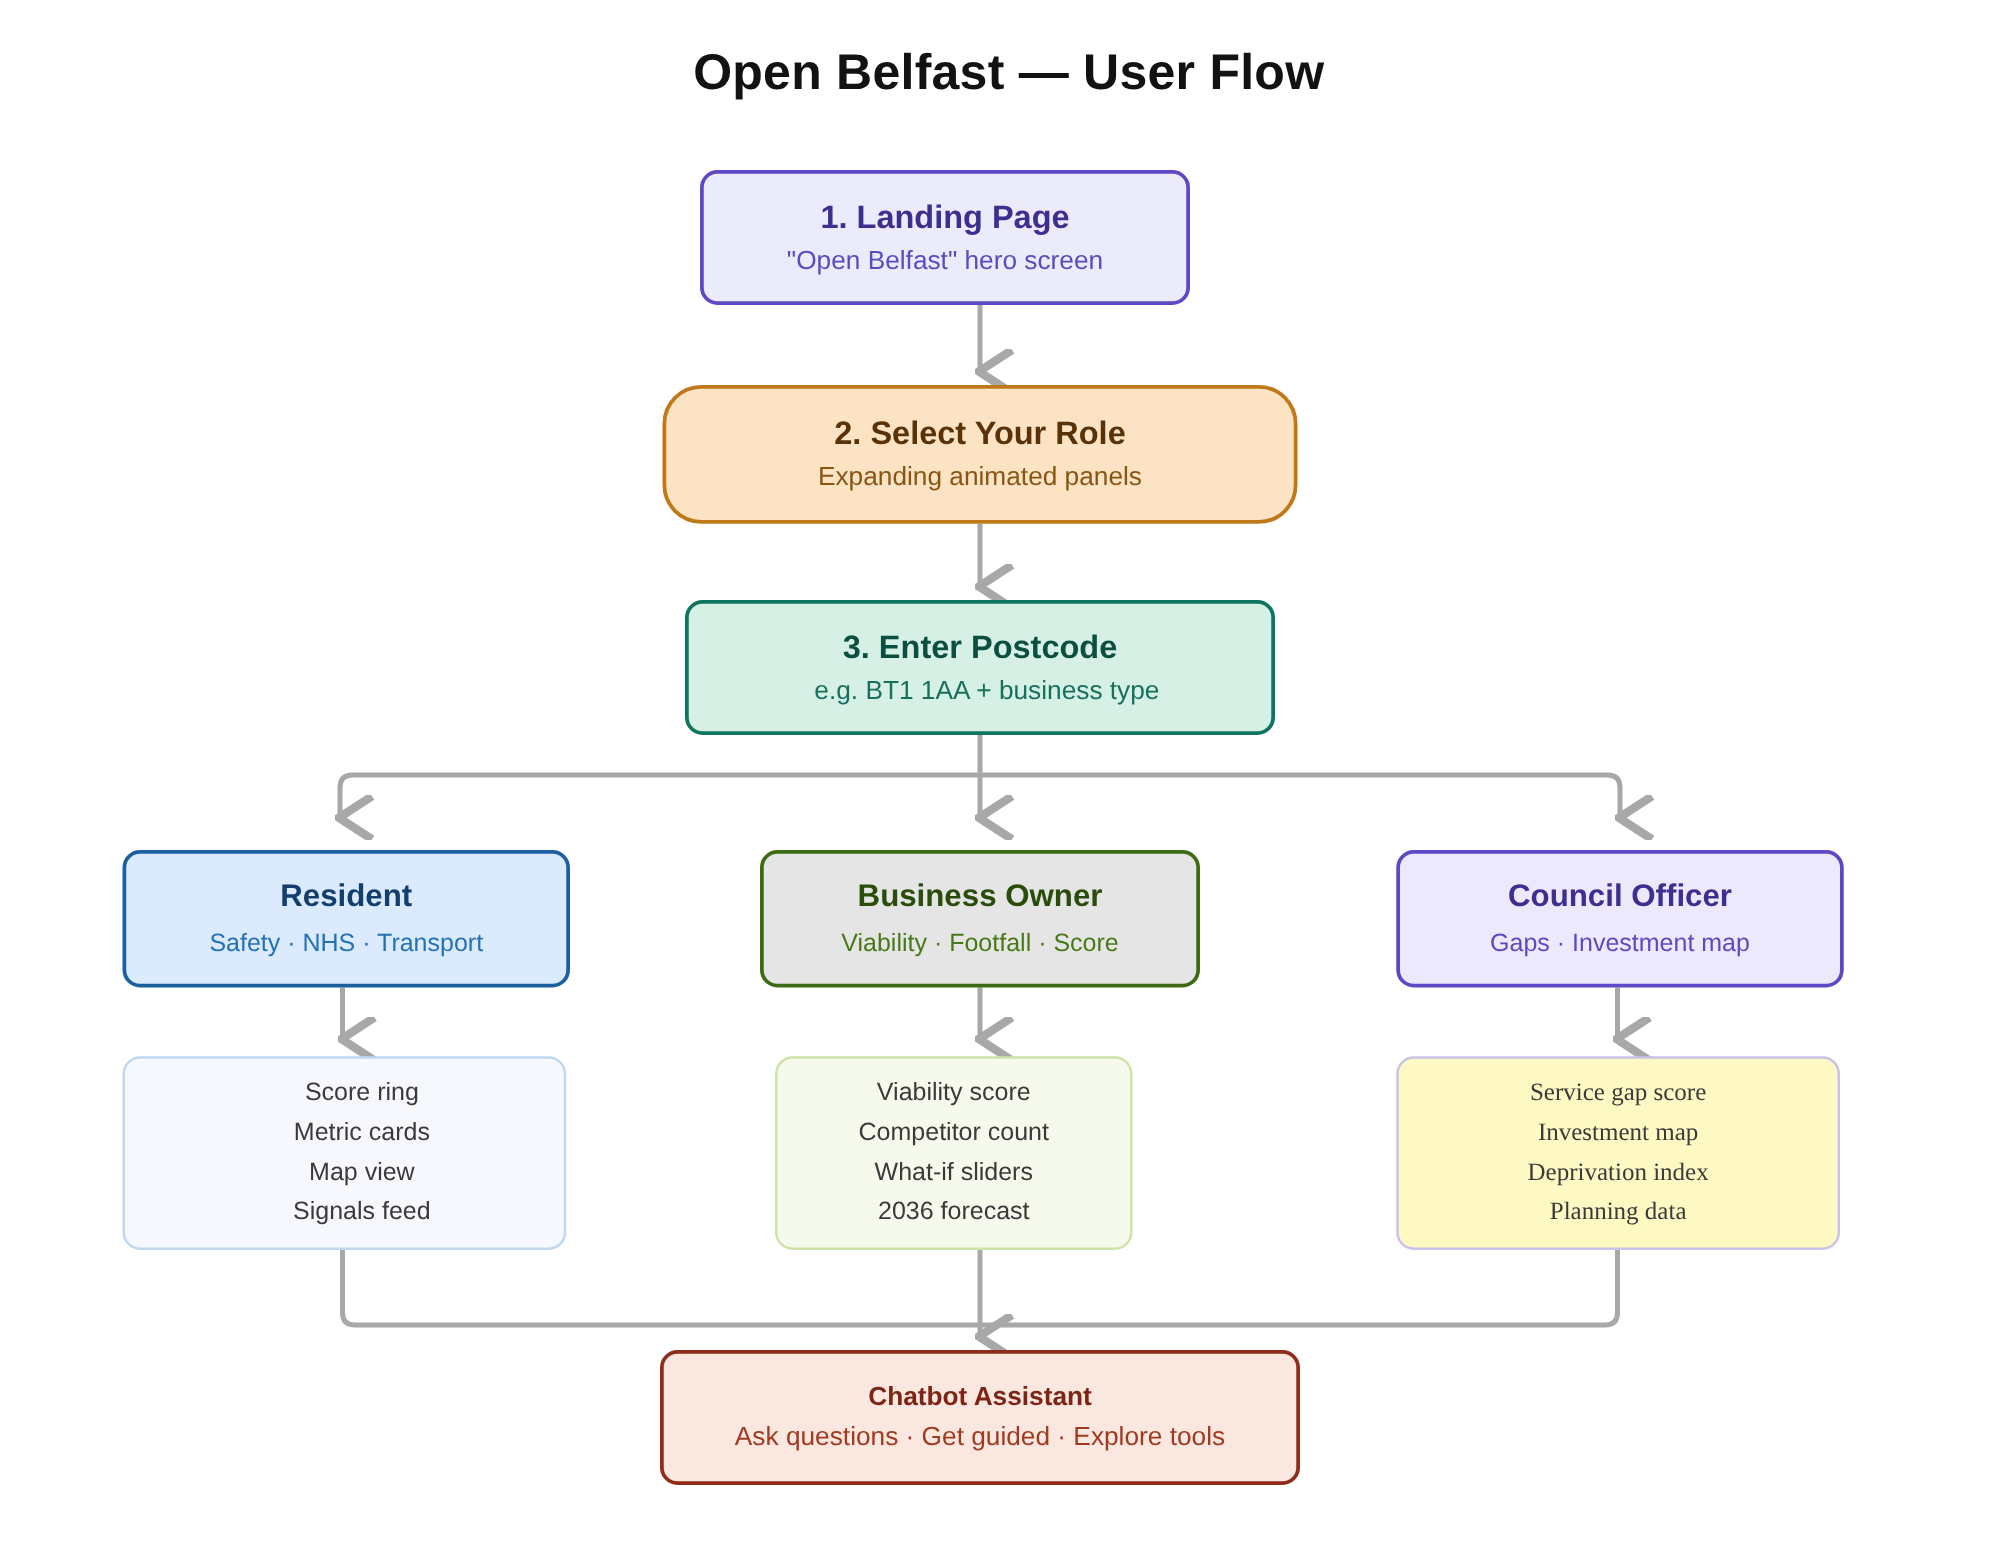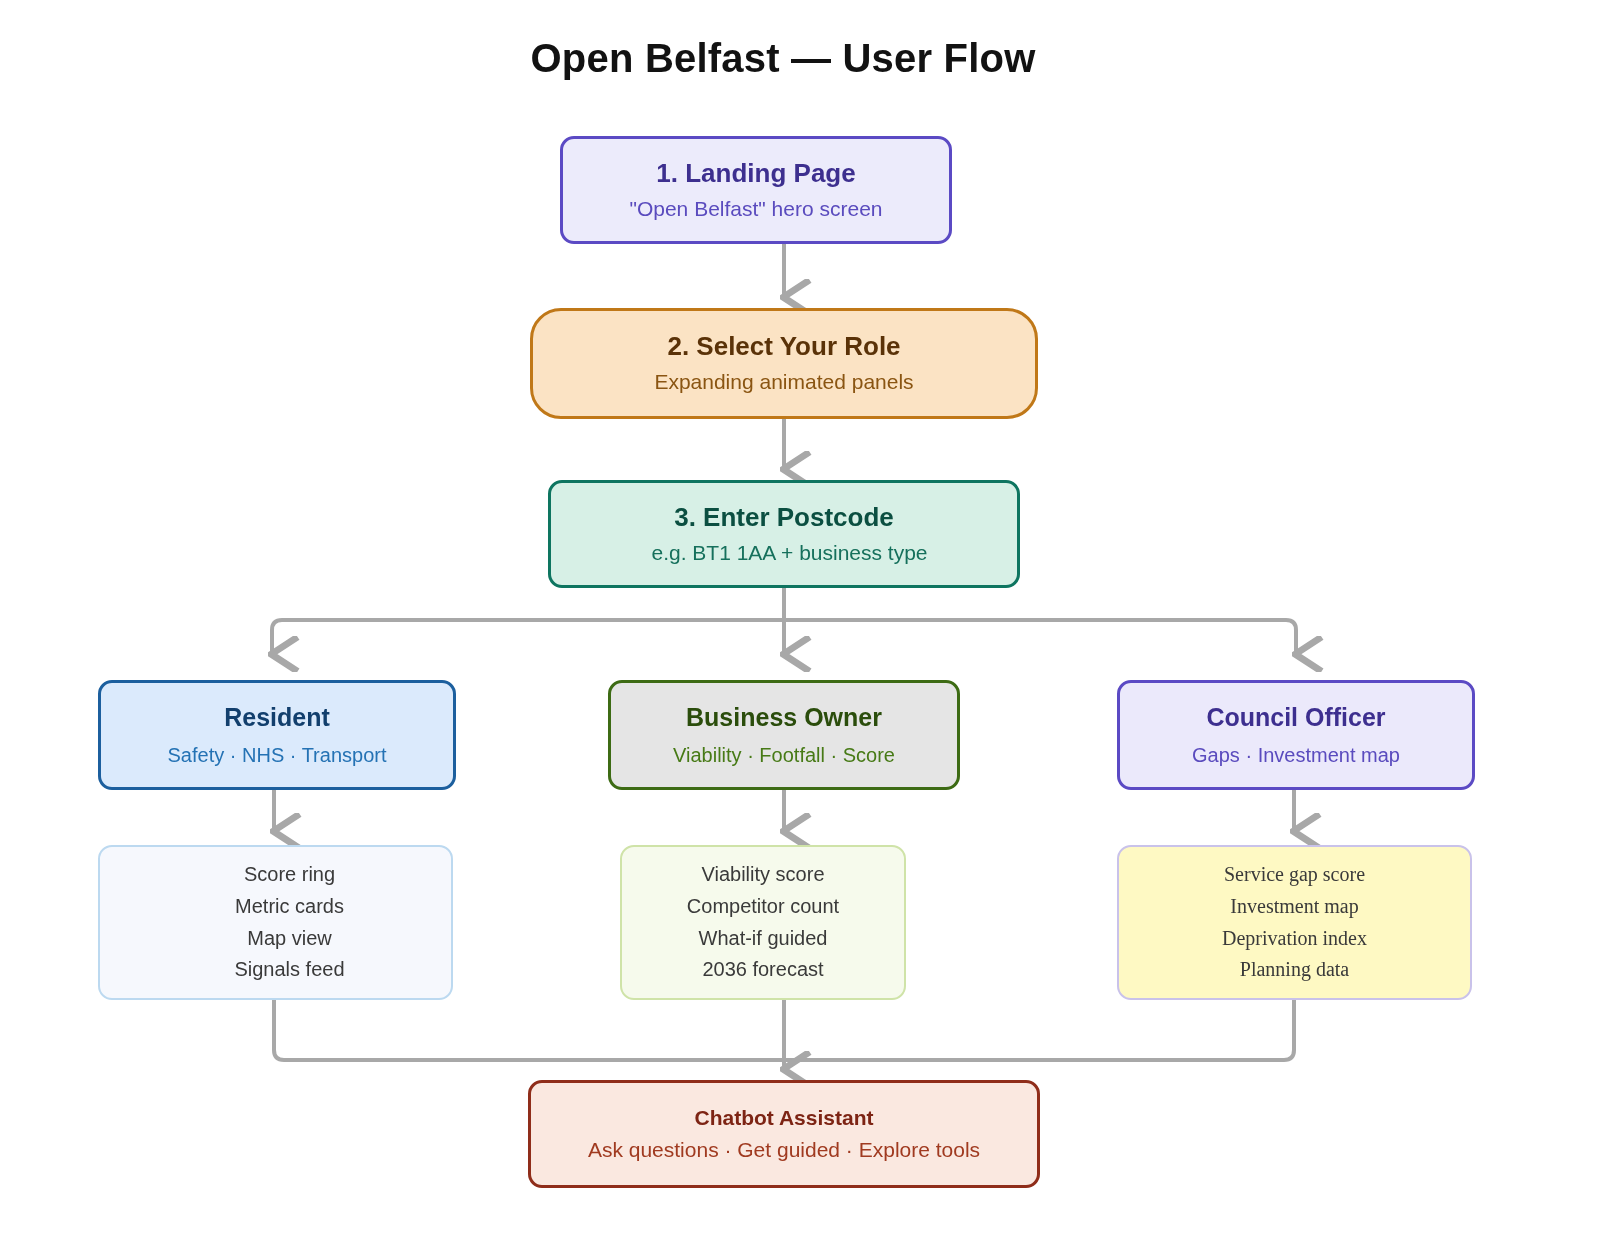--- a/index.html
+++ b/index.html
@@ -18,20 +18,21 @@
   #page-title {
     position: absolute;
     left: 0;
     top: 36px;
     width: 1566px;
     text-align: center;
     font-size: 40px;
     font-weight: bold;
     color: #121212;
     letter-spacing: 0.2px;
+    padding-left: 24px;
   }
   svg#connectors {
     position: absolute;
     left: 0;
     top: 0;
     width: 1600px;
     height: 1240px;
     pointer-events: none;
   }
   .node {
@@ -197,21 +198,21 @@
   <div class="node features" id="feat-resident">
     <div class="feat-line">Score ring</div>
     <div class="feat-line">Metric cards</div>
     <div class="feat-line">Map view</div>
     <div class="feat-line">Signals feed</div>
   </div>
 
   <div class="node features" id="feat-business">
     <div class="feat-line">Viability score</div>
     <div class="feat-line">Competitor count</div>
-    <div class="feat-line">What-if guided</div>
+    <div class="feat-line">What-if sliders</div>
     <div class="feat-line">2036 forecast</div>
   </div>
 
   <div class="node features" id="feat-council">
     <div class="feat-line">Service gap score</div>
     <div class="feat-line">Investment map</div>
     <div class="feat-line">Deprivation index</div>
     <div class="feat-line">Planning data</div>
   </div>
 

